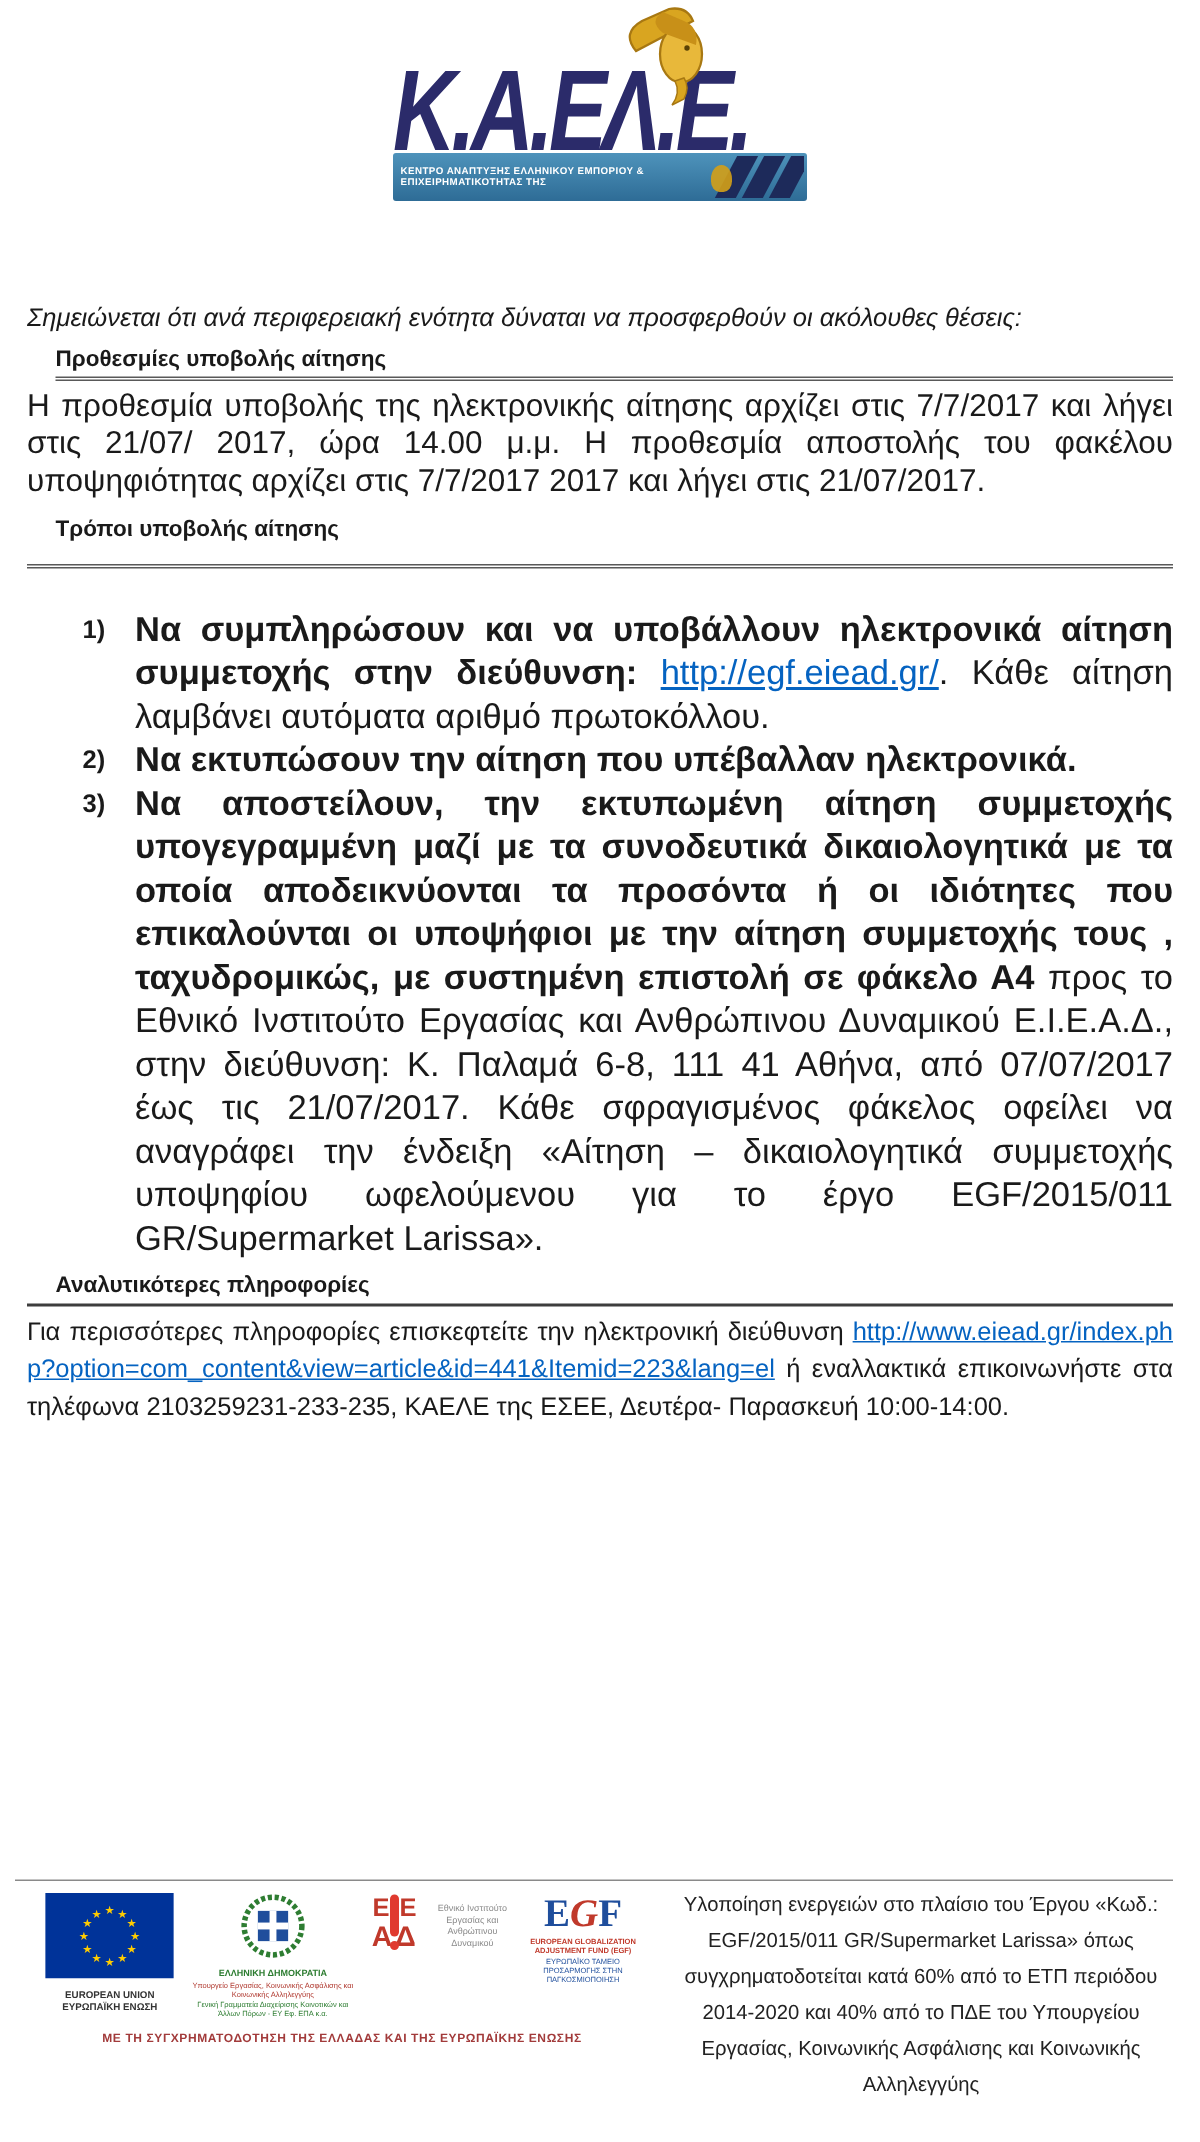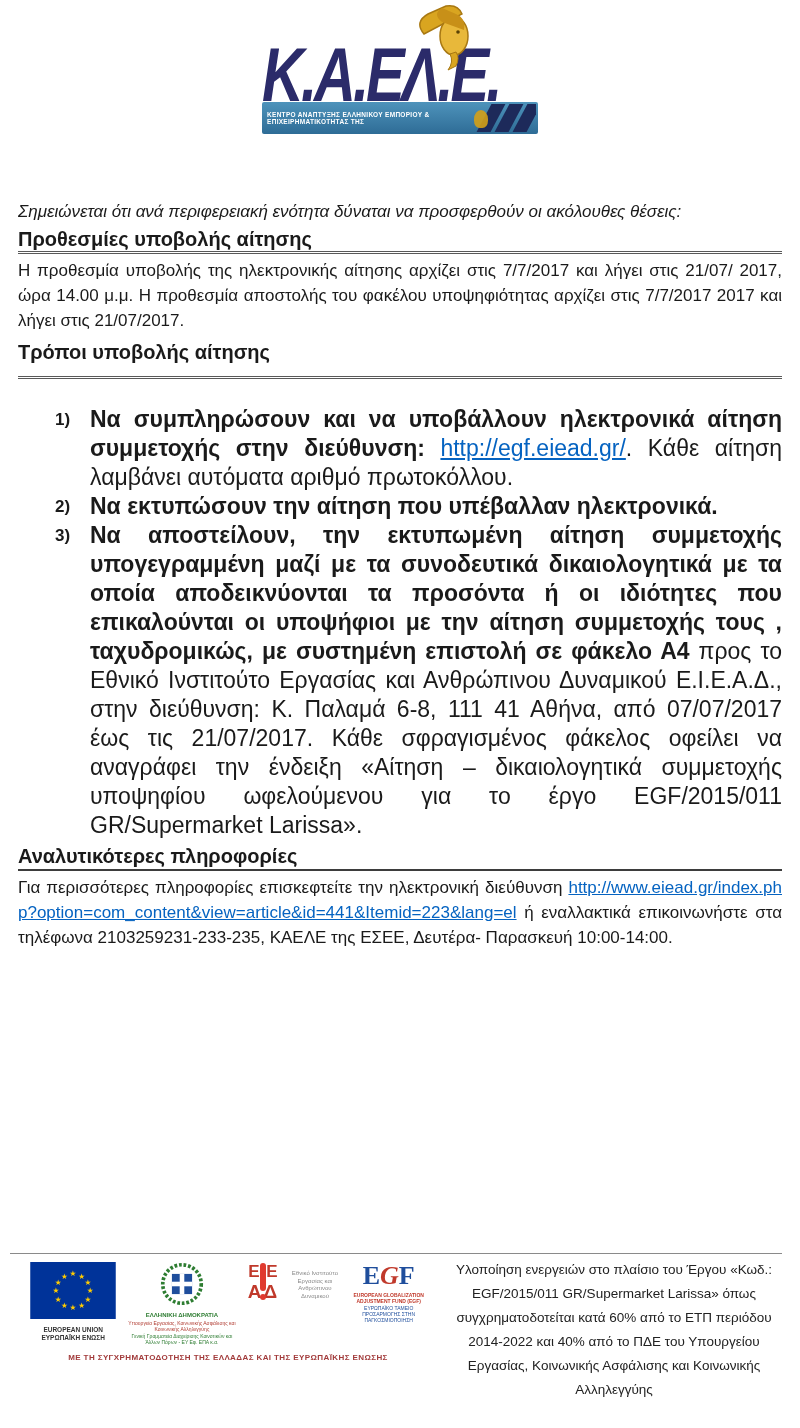--- a/index.html
+++ b/index.html
@@ -16,25 +16,25 @@
     background:linear-gradient(#4e93bb,#2e6c96);border-radius:2px;display:flex;align-items:center;}
   .logo-tagline{color:#fff;font-size:6.5px;font-weight:bold;letter-spacing:.3px;
     padding-left:5px;width:200px;line-height:7px;}
   .chevrons{position:absolute;right:2px;top:2px;bottom:2px;width:66px;overflow:hidden;}
   .chev{position:absolute;top:0;bottom:0;width:14px;background:#1d2a5a;transform:skewX(-28deg);}
   .chev.c1{right:2px}.chev.c2{right:20px}.chev.c3{right:38px}
   .chev-gold{position:absolute;right:48px;top:6px;width:14px;height:18px;background:#d4a017;border-radius:50% 50% 40% 40%;opacity:.9;}
 
   
   .note{margin-top:66px;font-style:italic;font-size:17px;line-height:24px;}
-  .sec-heading{font-size:20px;font-weight:bold;margin-top:5px;line-height:21px;}
+  .sec-heading{font-size:15px;font-weight:bold;margin-top:5px;line-height:21px;margin-left:19px;}
   .rule-under{border-bottom:3px double #595959;padding-bottom:1px;}
   .rule{border-top:3px double #595959;height:0;margin-top:13px;}
   .rule-solid{border-top:2px solid #3d3d3d;height:0;margin-top:2px;}
-  .body-par{font-size:17px;line-height:25px;text-align:justify;margin-top:4px;}
+  .body-par{font-size:21px;line-height:25px;text-align:justify;margin-top:4px;}
   .intro-par{font-size:17.5px;line-height:34px;margin-top:16px;max-width:742px;}
   .steps{margin-top:26px;}
   .step{display:flex;margin-bottom:0;}
   .step-num{flex:0 0 35px;margin-left:37px;font-weight:bold;font-size:17px;line-height:29px;}
   .step-text{flex:1;font-size:23px;line-height:29px;text-align:justify;}
   b.seg{font-weight:bold;}
   a.link{color:#0563C1;text-decoration:underline;cursor:pointer;word-break:break-all;}
   .info-par{font-size:17px;line-height:25px;text-align:justify;margin-top:4px;}
 
   
@@ -173,17 +173,17 @@
           <div class="logo-item egf-item">
             <div class="egf-word"><span class="egf-e">E</span><span class="egf-g">G</span><span class="egf-f">F</span></div>
             <div class="egf-cap1">EUROPEAN GLOBALIZATION ADJUSTMENT FUND (EGF)</div>
             <div class="egf-cap2">ΕΥΡΩΠΑΪΚΟ ΤΑΜΕΙΟ ΠΡΟΣΑΡΜΟΓΗΣ ΣΤΗΝ ΠΑΓΚΟΣΜΙΟΠΟΙΗΣΗ</div>
           </div>
 
         </div>
         <div class="cofinance">ΜΕ ΤΗ ΣΥΓΧΡΗΜΑΤΟΔΟΤΗΣΗ ΤΗΣ ΕΛΛΑΔΑΣ ΚΑΙ ΤΗΣ ΕΥΡΩΠΑΪΚΗΣ ΕΝΩΣΗΣ</div>
       </div>
 
-      <div class="project-col">Υλοποίηση ενεργειών στο πλαίσιο του Έργου «Κωδ.: EGF/2015/011 GR/Supermarket Larissa» όπως συγχρηματοδοτείται κατά 60% από το ΕΤΠ περιόδου 2014-2022 και 40% από το ΠΔΕ του Υπουργείου Εργασίας, Κοινωνικής Ασφάλισης και Κοινωνικής Αλληλεγγύης</div>
+      <div class="project-col">Υλοποίηση ενεργειών στο πλαίσιο του Έργου «Κωδ.: EGF/2015/011 GR/Supermarket Larissa» όπως συγχρηματοδοτείται κατά 60% από το ΕΤΠ περιόδου 2014-2020 και 40% από το ΠΔΕ του Υπουργείου Εργασίας, Κοινωνικής Ασφάλισης και Κοινωνικής Αλληλεγγύης</div>
     </div>
   </div>
 
 </div>
 
 </body></html>

